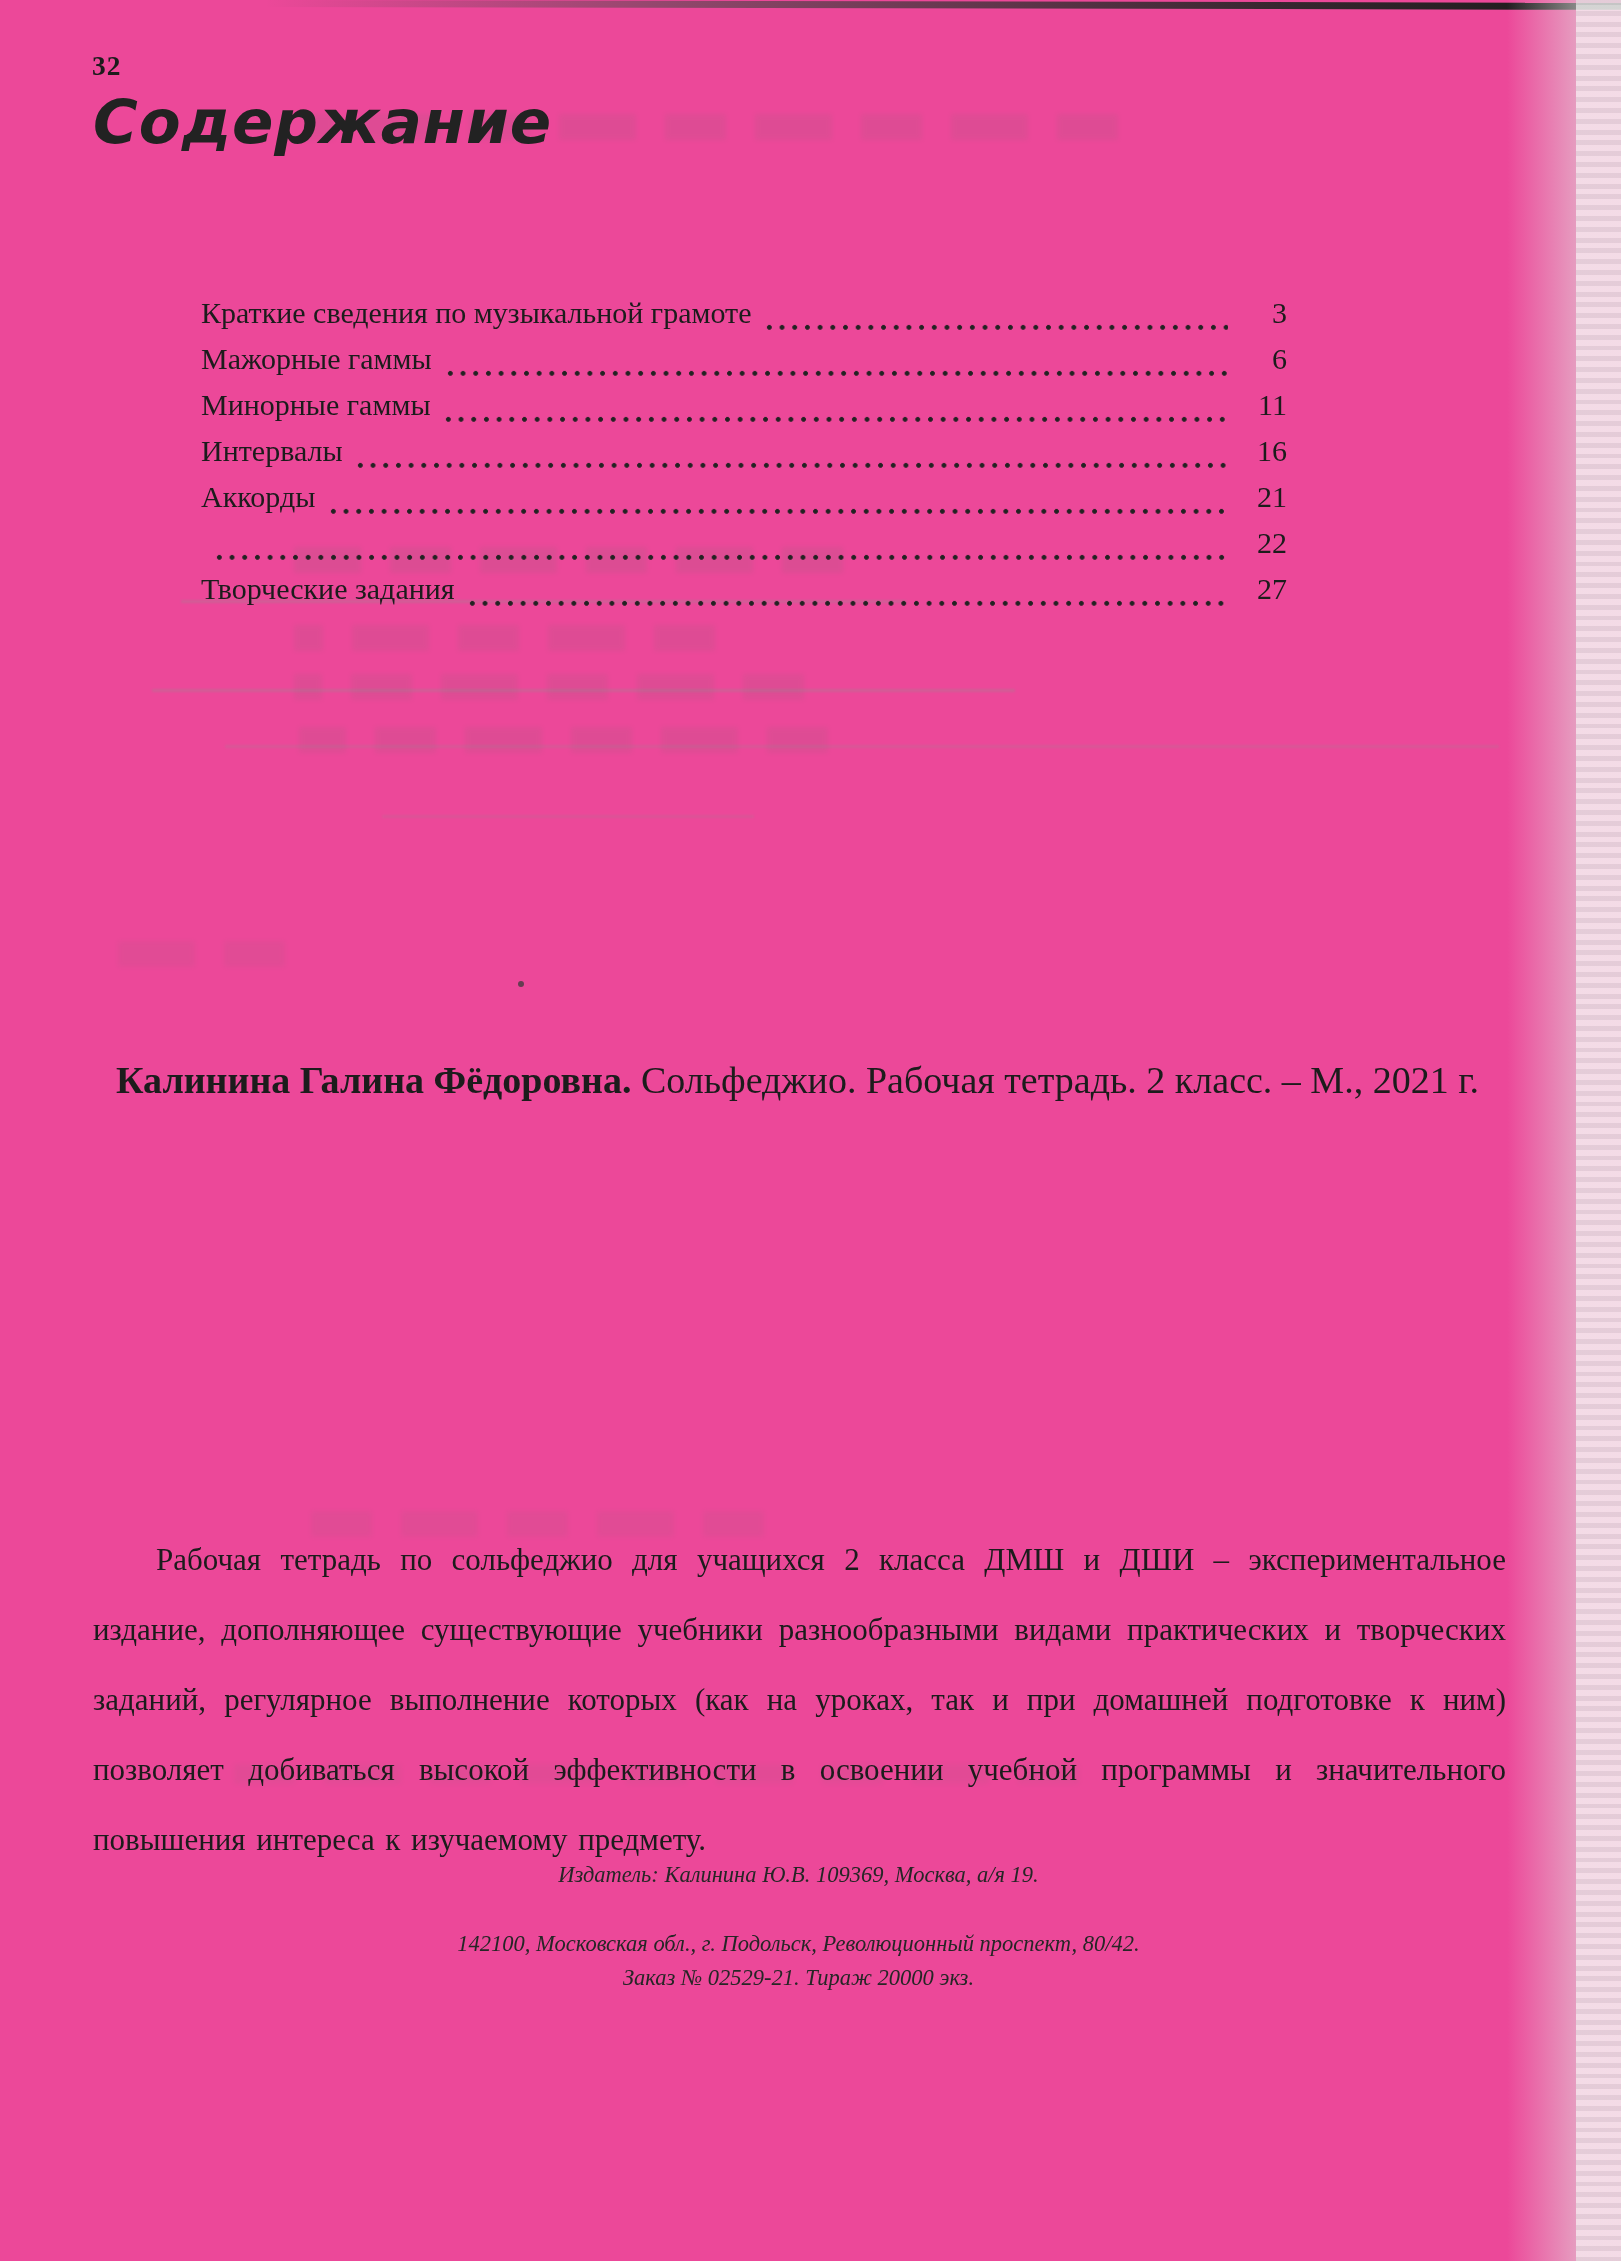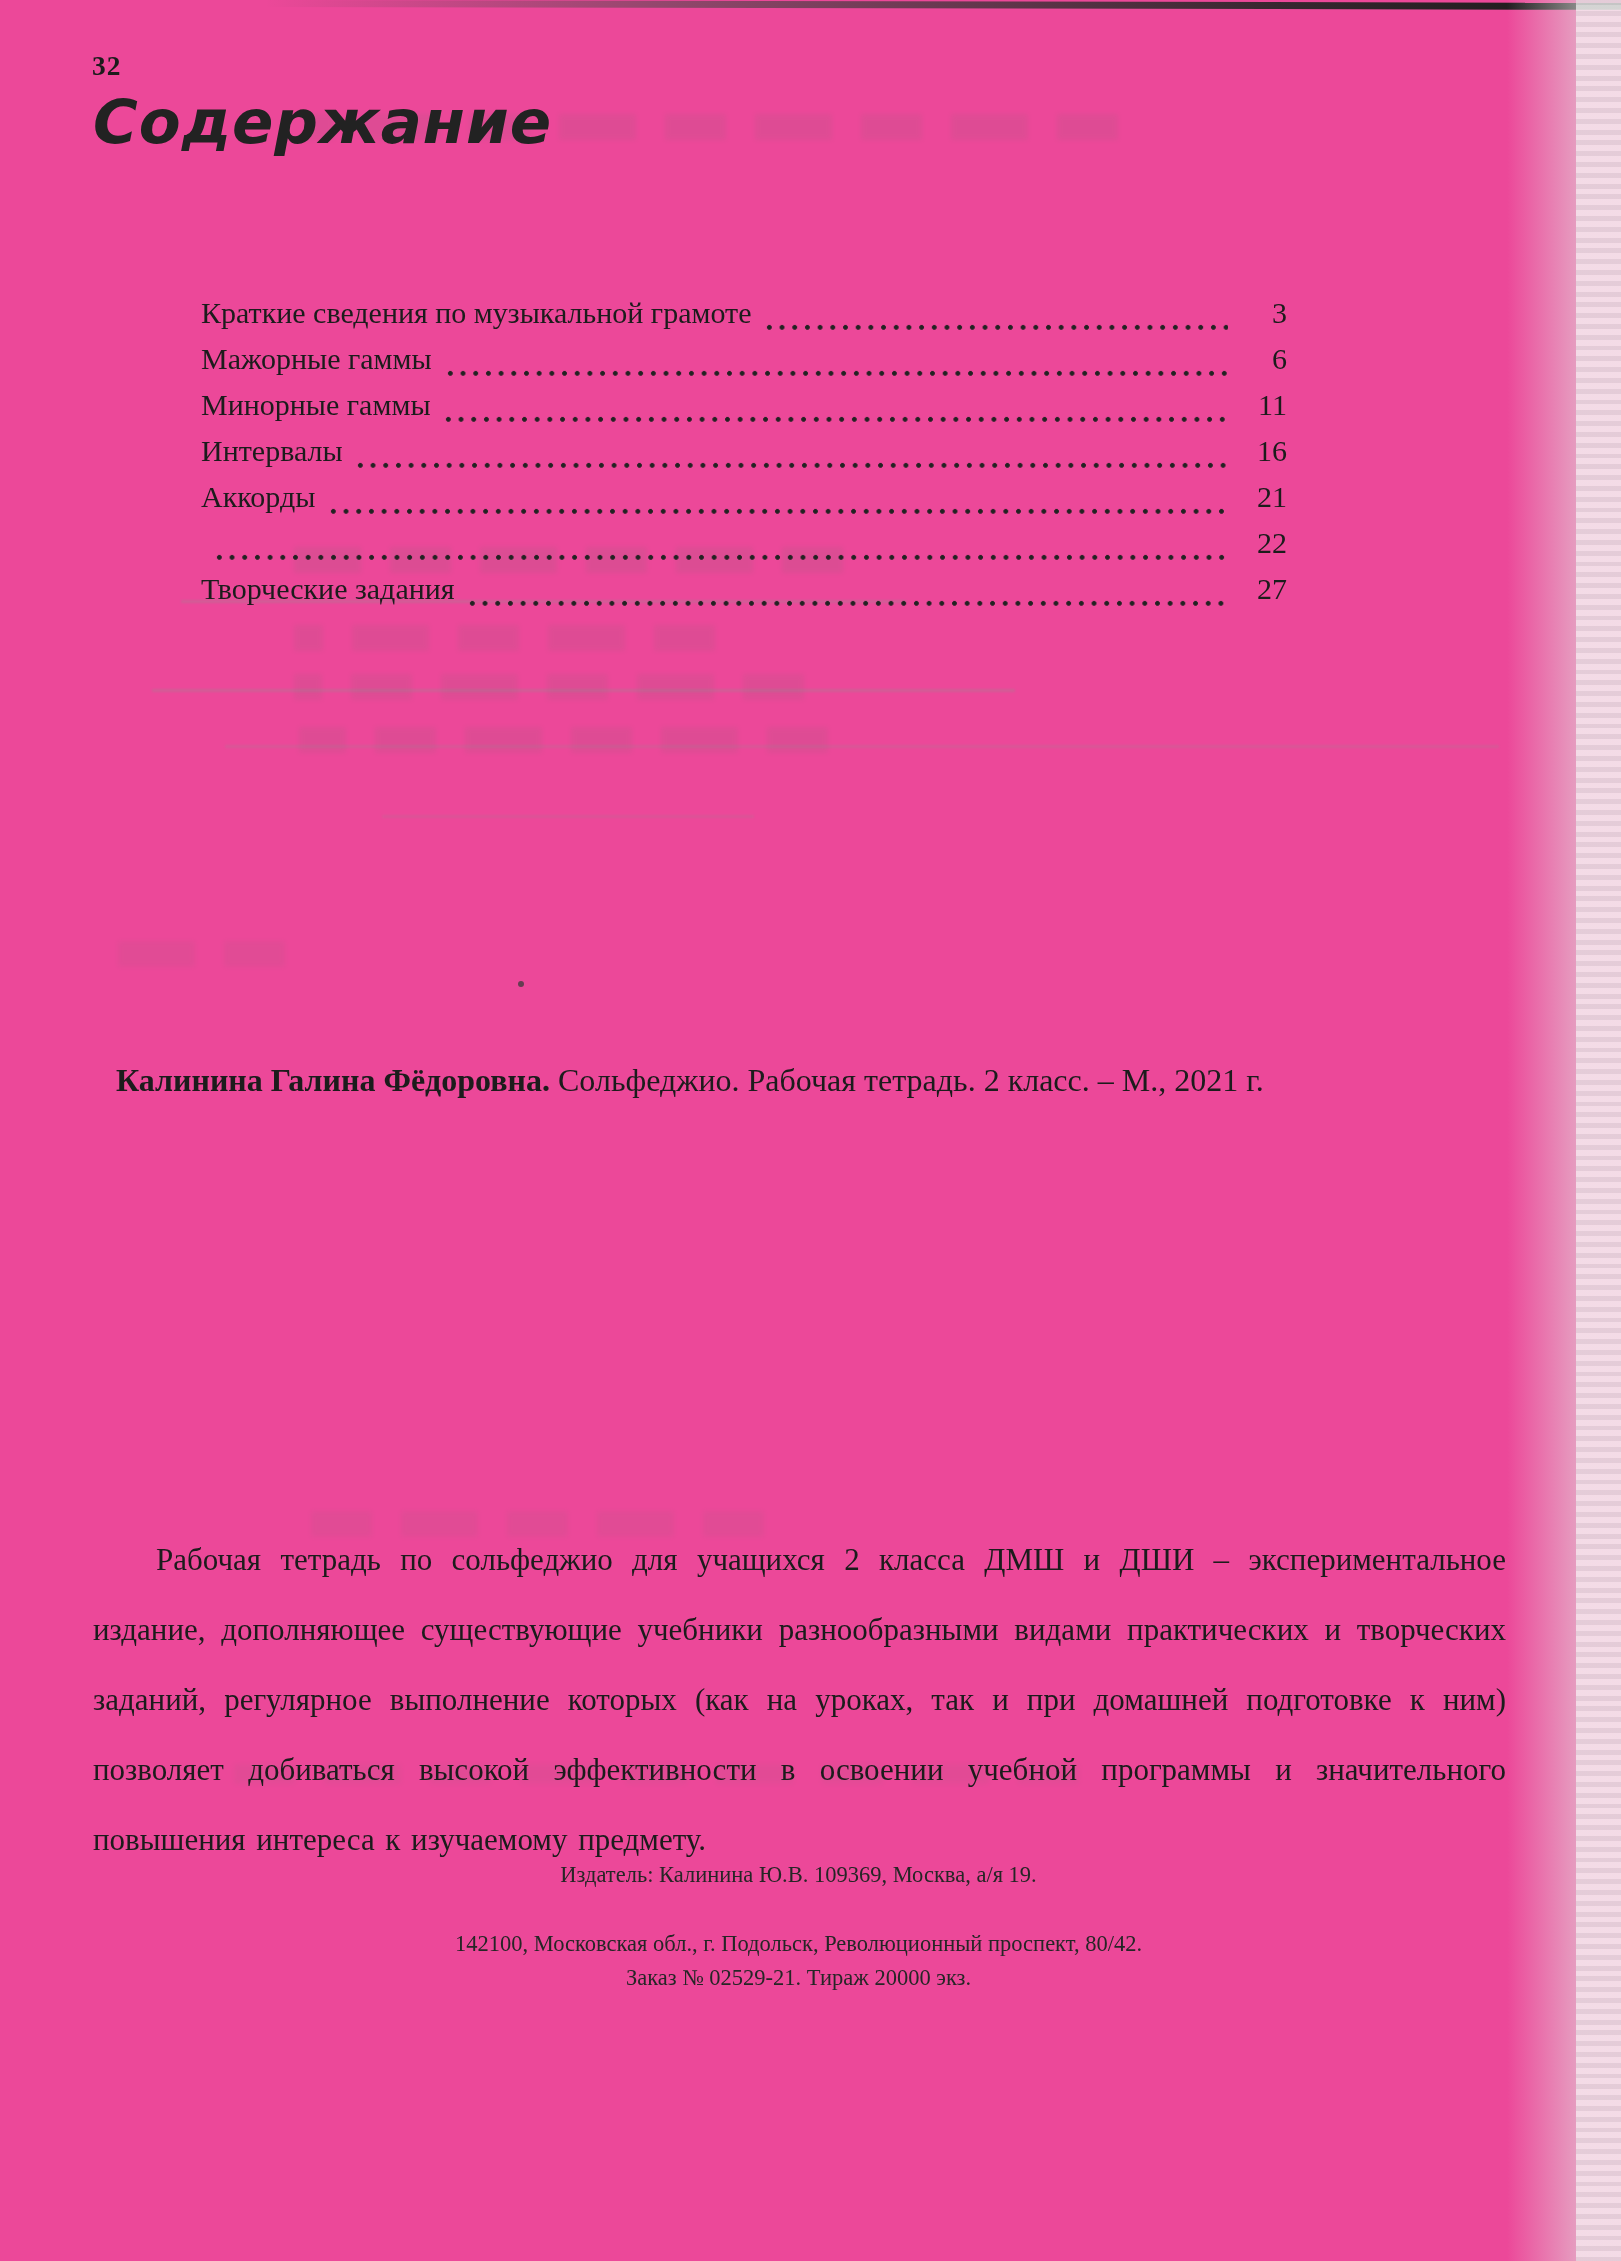--- a/index.html
+++ b/index.html
@@ -69,36 +69,36 @@
   .toc-dots{
     flex:1;align-self:stretch;
     margin:0 9.8px 8.8px 11.8px;
     background:radial-gradient(circle, #222 2.1px, transparent 2.5px) left bottom / 12.7px 12.7px repeat-x;
   }
   .toc-page{min-width:49px;text-align:right;}
 
   
   .bib-line{
     position:absolute;left:116px;top:1061px;width:1392px;
-    font-size:32px;line-height:39px;
+    font-size:38px;line-height:39px;
   }
   .bib-line b{font-weight:bold;}
 
   
   .annotation{
     position:absolute;left:93px;top:1525px;width:1413px;
     font-size:31px;line-height:70px;
     text-align:justify;text-indent:63px;
     word-spacing:2.9px;
   }
 
   
   .colophon{
     position:absolute;left:93px;top:1862px;width:1411px;
-    text-align:center;font-size:22.5px;color:#262626;
+    text-align:center;font-style:italic;font-size:22.5px;color:#262626;
   }
   .colophon .publisher-line{margin-bottom:39px;}
   .colophon .print-line{line-height:34px;}
 </style>
 </head>
 <body>
 
 <div class="page">
 
   <div class="scan-top-line"></div>

